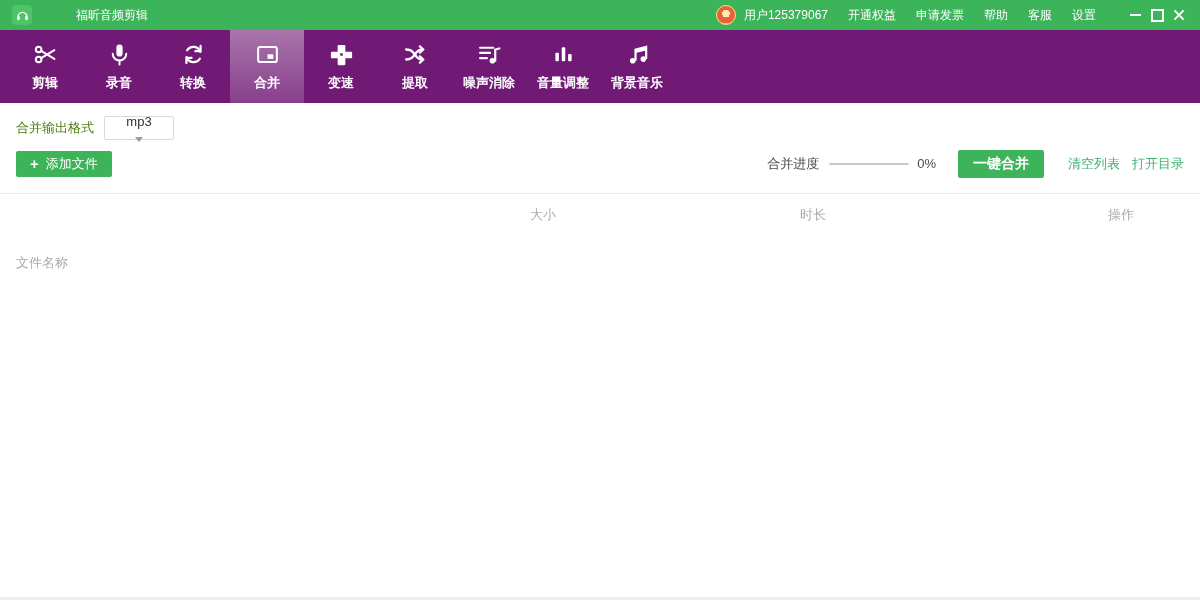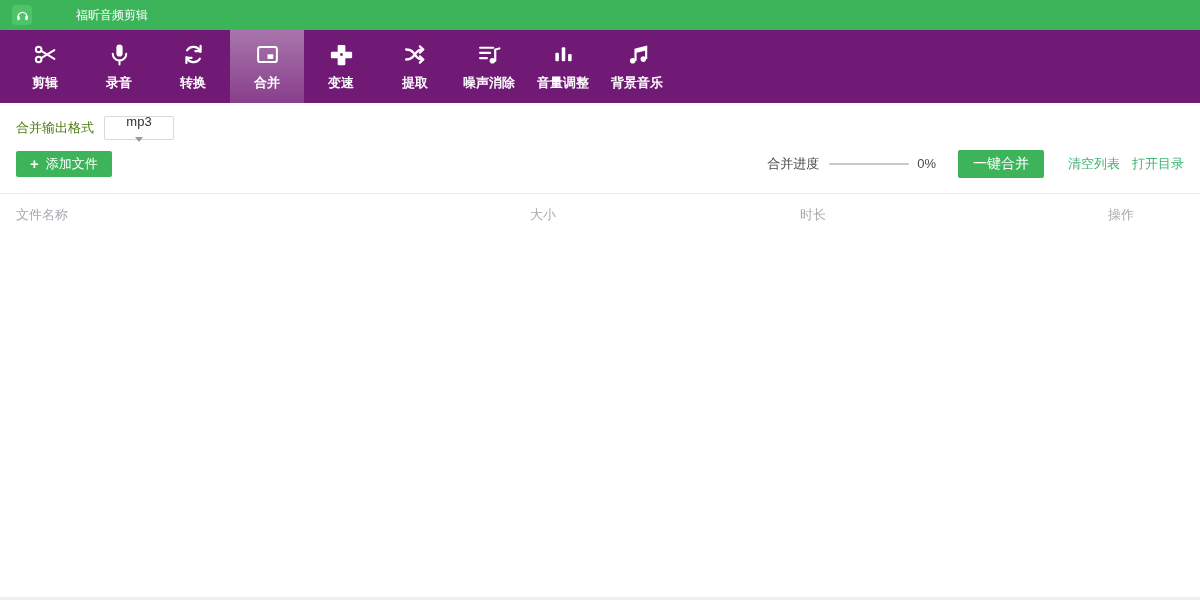--- a/index.html
+++ b/index.html
@@ -150,20 +150,21 @@
   .merge-btn {
     background: #3db45a;
     color: #ffffff;
     border: none;
     width: 86px; height: 28px;
     font-size: 14px;
     border-radius: 2px;
     cursor: pointer;
     font-family: inherit;
     margin-right: 12px;
+    font-weight: bold;
   }
   .link-btn {
     font-size: 13px;
     color: #3cb371;
     cursor: pointer;
     margin-left: 12px;
     white-space: nowrap;
   }
 
   .table-header {
@@ -172,40 +173,56 @@
     height: 36px;
     position: relative;
   }
   .col-head {
     position: absolute;
     top: 12px;
     font-size: 13px;
     color: #a6a9ae;
     white-space: nowrap;
   }
-  .col-head:nth-child(1) { left: 16px; }
+  .col-head:nth-child(1) { left: 16px; margin-top: 48px; }
   .col-head:nth-child(2) { left: 530px; }
   .col-head:nth-child(3) { left: 800px; }
   .col-head:nth-child(4) { left: 1108px; }
 
   .file-list { position: absolute; left: 0; right: 0; top: 140px; bottom: 0; }
 </style>
 </head>
 <body>
 
 <div class="titlebar">
   <div class="app-icon">
     <svg viewBox="0 0 24 24">
       <path d="M5 14a7 7 0 0 1 14 0" fill="none" stroke="#ffffff" stroke-width="2.4" stroke-linecap="round"></path>
       <rect x="3.6" y="12.6" width="4" height="7" rx="2" fill="#ffffff"></rect>
       <rect x="16.4" y="12.6" width="4" height="7" rx="2" fill="#ffffff"></rect>
     </svg>
   </div>
   <div class="app-title">福昕音频剪辑</div>
 
+  <div class="titlebar-right">
+    <div class="avatar"></div>
+    <div class="user-name">用户125379067</div>
+    <div class="tb-menu" id="tb-menu">
+        <div class="tb-menu-item">开通权益</div>
+        <div class="tb-menu-item">申请发票</div>
+        <div class="tb-menu-item">帮助</div>
+        <div class="tb-menu-item">客服</div>
+        <div class="tb-menu-item">设置</div>
+      </div>
+    <div class="win-controls">
+      <div class="win-btn win-min"></div>
+      <div class="win-btn win-max"></div>
+      <div class="win-btn win-close"></div>
+    </div>
+  </div>
 </div>
 
 <div class="nav" id="nav-tabs">
     <div class="nav-tab">
       <span class="tab-icon">
         <svg viewBox="0 0 24 24" fill="none" stroke="#fff" stroke-width="1.9" stroke-linecap="round">
           <circle cx="5.4" cy="7.2" r="2.7"></circle>
           <circle cx="5.4" cy="16.8" r="2.7"></circle>
           <path d="M7.8 8.6 20.5 16.2M7.8 15.4 20.5 7.8"></path>
         </svg>

